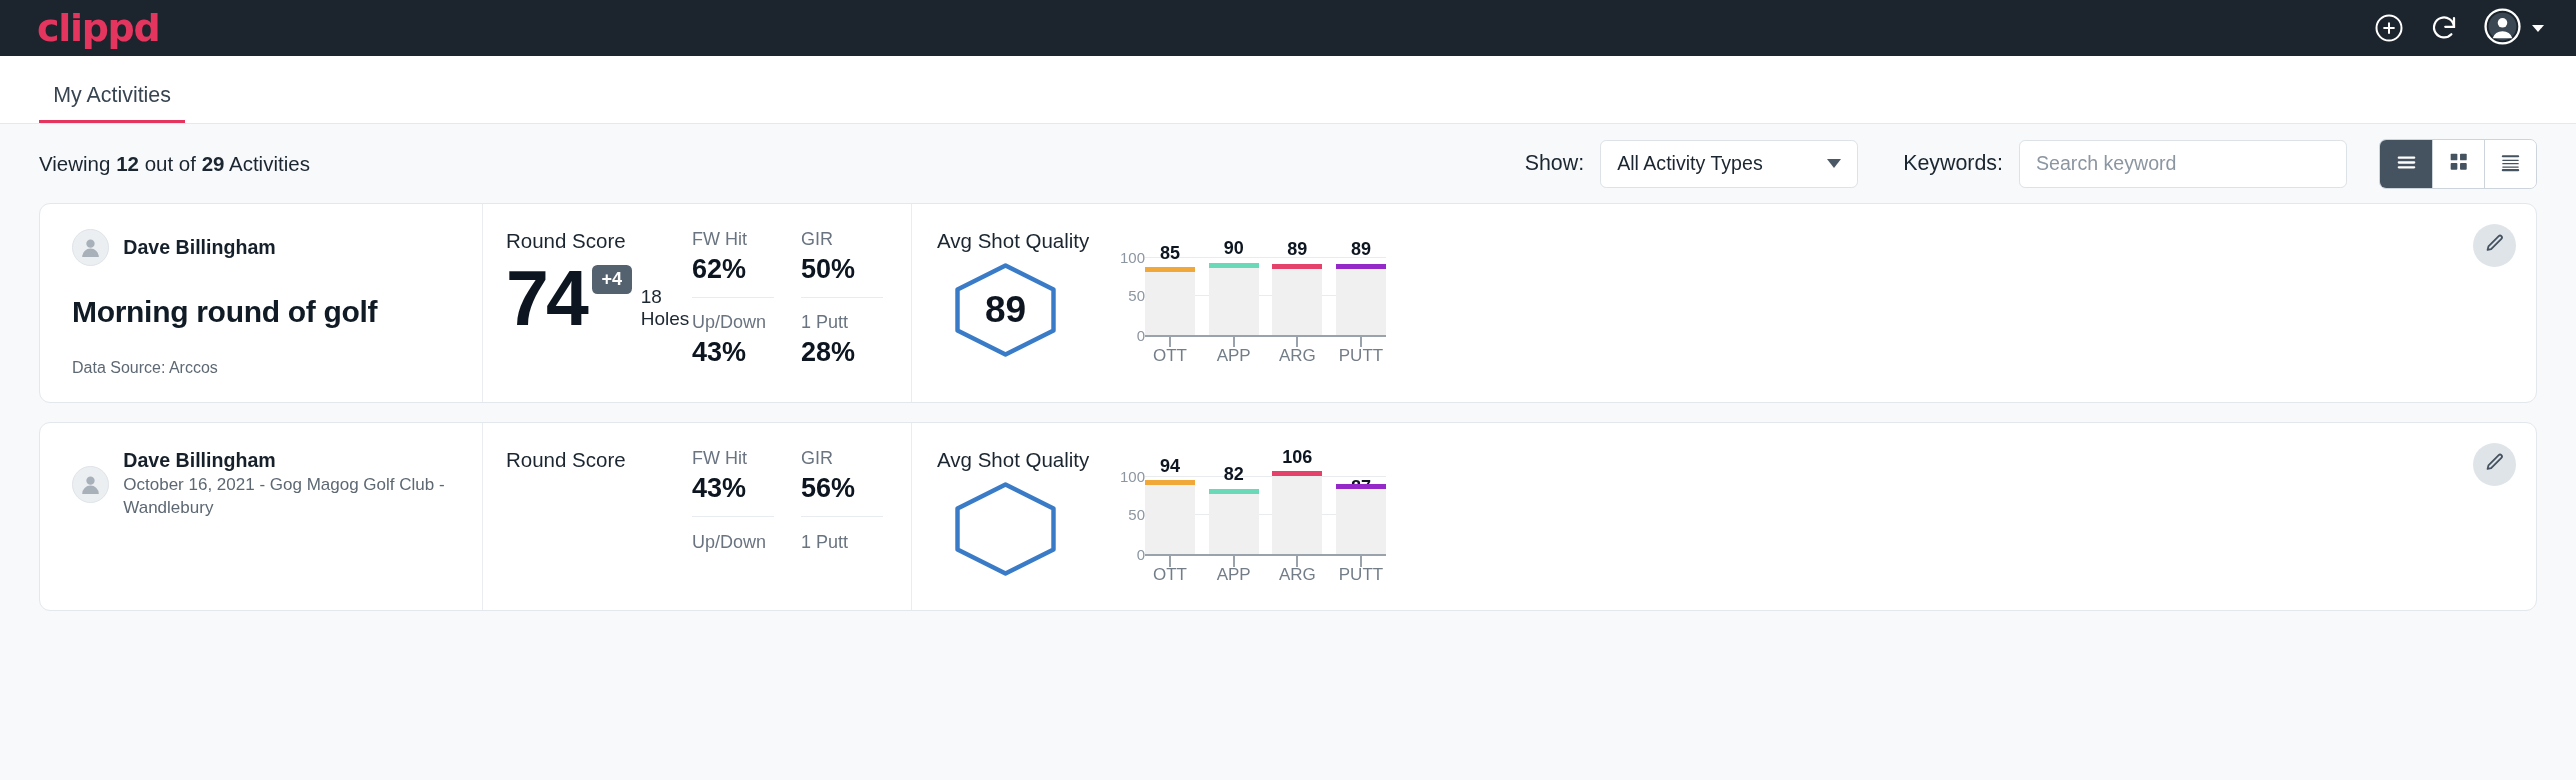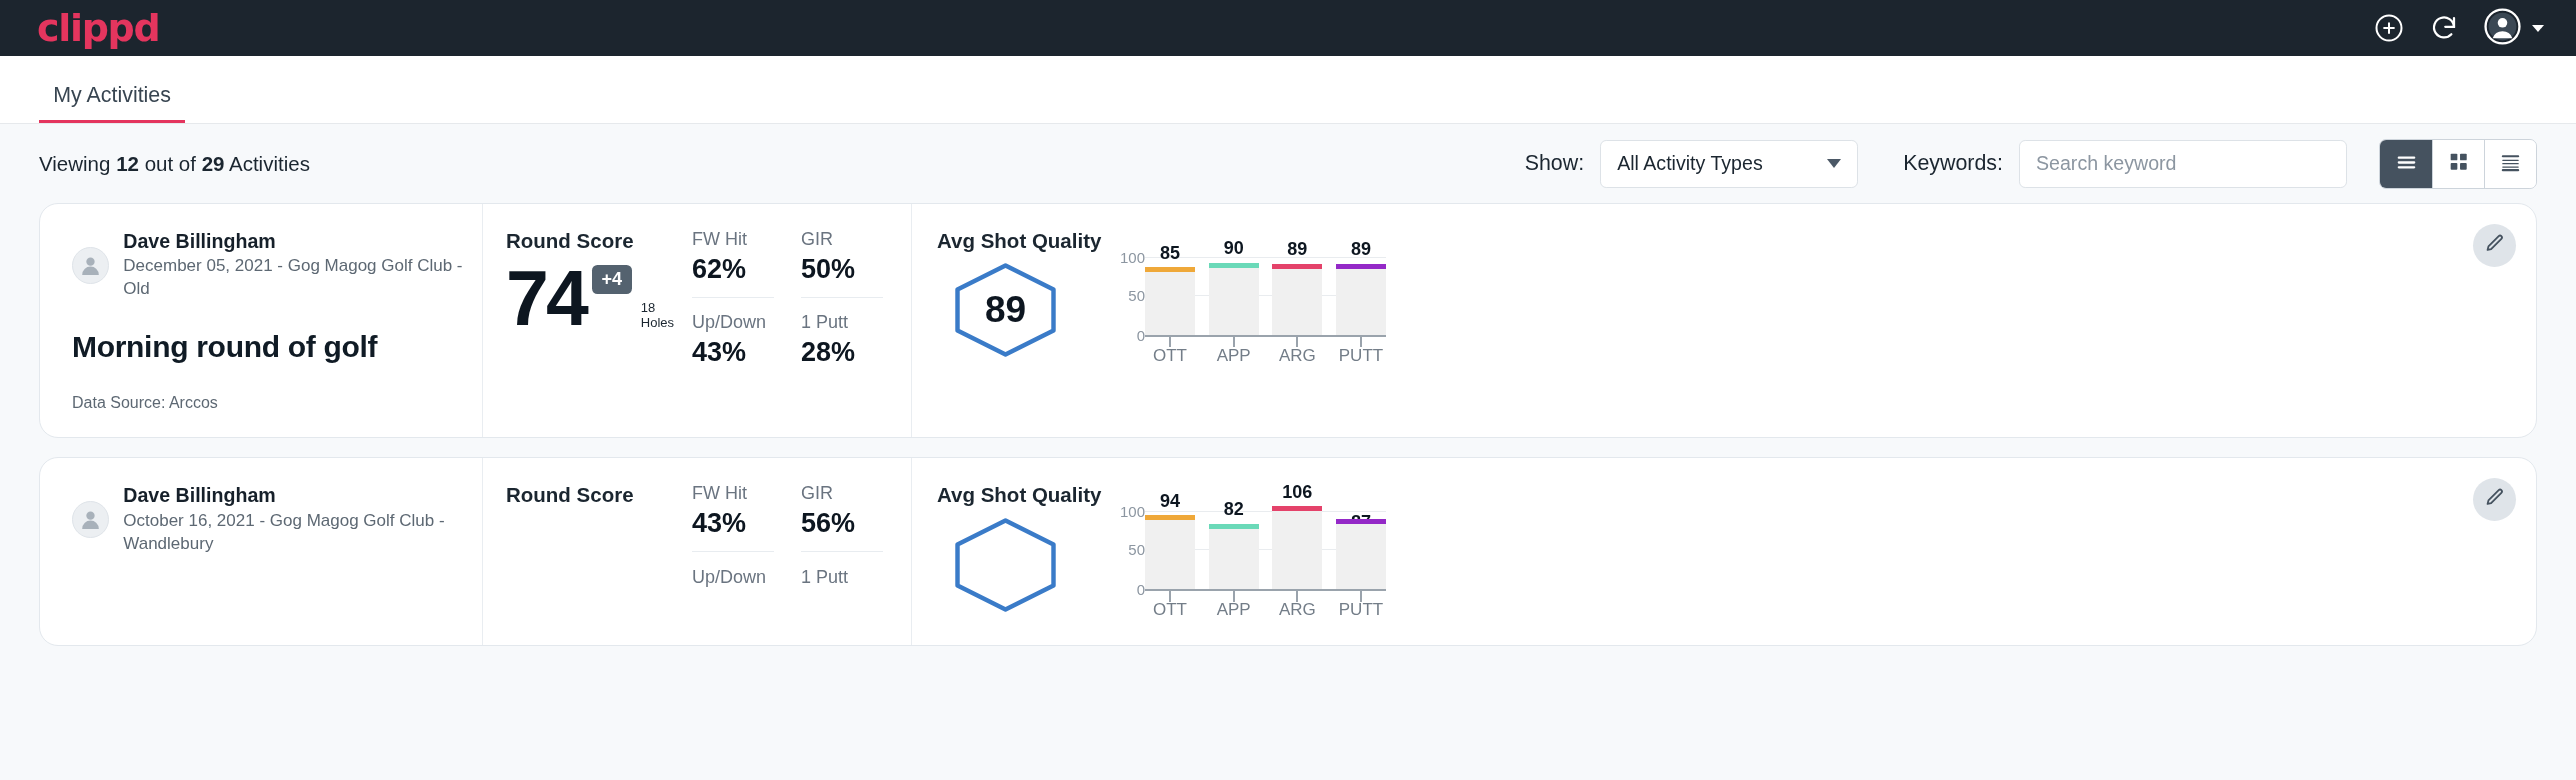--- a/index.html
+++ b/index.html
@@ -144,21 +144,21 @@
     cursor: pointer;
     border-left: 0.9px solid #cdd4db;
   }
   .vt-btn:first-child { border-left: none; }
   .vt-btn.active { background: #45525f; }
 
   
   .card {
     background: #ffffff;
     border: 0.9px solid #e3e8ed;
-    border-radius: 19px;
+    border-radius: 11px;
     margin-bottom: 19.6px;
     display: flex;
     position: relative;
     min-height: 170px;
   }
   .card-col { padding: 25px 0 25px 0; }
   .col-player { width: 442px; padding-left: 32px; padding-right: 18px; }
   .player-head { display: flex; align-items: center; gap: 14.3px; }
   .player-avatar {
     width: 37px; height: 37px; border-radius: 50%;
@@ -169,33 +169,33 @@
   .player-name { font-size: 19.6px; font-weight: 700; color: #16202a; line-height: 1.25; }
   .player-meta { font-size: 17px; color: #5d6873; line-height: 1.35; margin-top: 1.8px; }
   .round-title { font-size: 30px; font-weight: 700; color: #101b25; margin-top: 28.6px; letter-spacing: -0.3px; }
   .data-source { font-size: 16px; color: #5d6873; margin-top: 30px; }
 
   .col-score {
     width: 201px;
     border-left: 0.9px solid #e9edf1;
     padding-left: 23px;
   }
-  .section-title { font-size: 20.5px; color: #1b2630; font-weight: bold; }
+  .section-title { font-size: 20.5px; color: #1b2630; }
   .score-row { display: flex; align-items: flex-start; margin-top: 7.1px; }
   .score-num {
     font-size: 77px; font-weight: 700; color: #0d1620;
     line-height: 1; letter-spacing: -2.7px;
   }
   .score-badge {
     background: #54626f; color: #fff;
     font-size: 18px; font-weight: 700;
     padding: 3.6px 9.8px; border-radius: 5.4px;
     margin-left: 5.4px; margin-top: 5.4px;
   }
-  .score-holes { font-size: 13px; color: #1b2630; align-self: flex-end; margin-left: 9px; padding-bottom: 7.1px; }
+  .score-holes { font-size: 19px; color: #1b2630; align-self: flex-end; margin-left: 9px; padding-bottom: 7.1px; }
 
   .col-stats { width: 228px; padding-left: 9px; display: flex; }
   .stat-col { width: 82px; }
   .stat-col + .stat-col { margin-left: 27px; }
   .stat-label { font-size: 18px; color: #6a7480; }
   .stat-value { font-size: 27px; font-weight: 700; color: #0d1620; margin-top: 3.6px; }
   .stat-div { border-bottom: 0.9px solid #e8ecf0; margin: 12.5px 0 14.3px 0; }
 
   .col-quality {
     flex: 1;
@@ -342,21 +342,20 @@
     <div class="card-col col-player">
       <div class="player-head">
         <div class="player-avatar">
           <svg width="25" height="25" viewBox="0 0 24 24" fill="#a8b1ba">
             <circle cx="12" cy="8.3" r="4"></circle>
               <path d="M4 21a8 8 0 0 1 16 0z"></path>
           </svg>
         </div>
         <div>
           <div class="player-name">Dave Billingham</div>
-          <div class="player-meta">December 05, 2021 - Gog Magog Golf Club - Old</div>
         </div>
       </div>
       <div class="round-title">Morning round of golf</div>
       <div class="data-source">Data Source: Arccos</div>
     </div>
 
     <div class="card-col col-score">
       <div class="section-title">Round Score</div>
       <div class="score-row">
         <div class="score-num">74</div>

